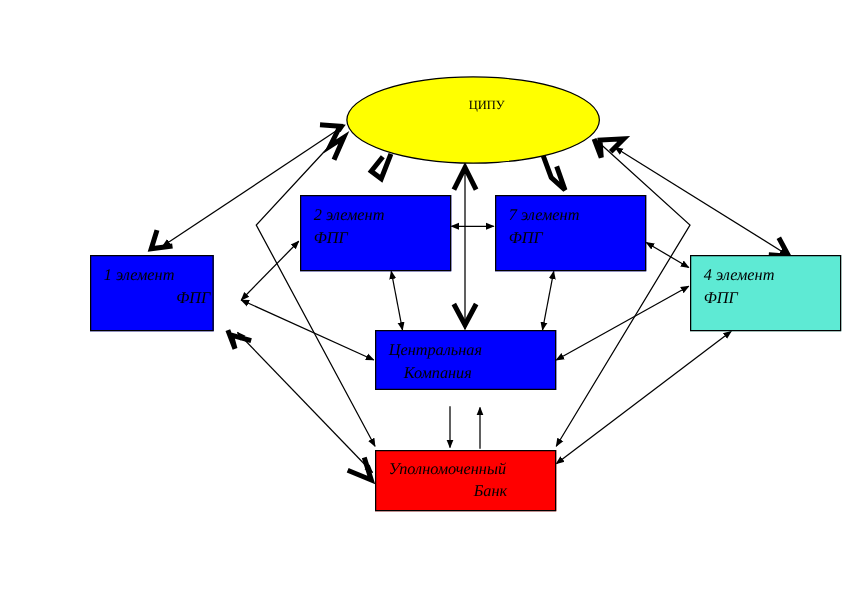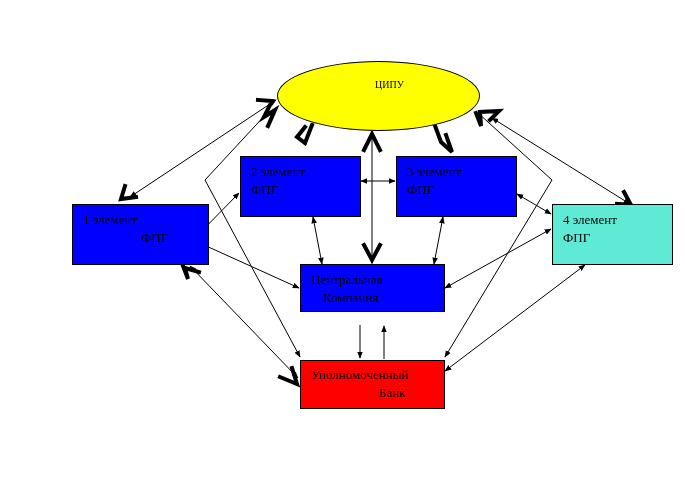--- a/index.html
+++ b/index.html
@@ -1,19 +1,19 @@
 <!DOCTYPE html>
 <html><head>
 <meta charset="utf-8">
 <style>
   html, body { margin:0; padding:0; background:#ffffff; }
   body { width:685px; height:481px; position:relative; overflow:hidden;
          font-family: "Liberation Serif", "DejaVu Serif", serif; }
   #diagram { position:absolute; left:0; top:0; width:685px; height:481px; }
-  .node { position:absolute; box-sizing:border-box; border:1px solid #000; font-size:13px; color:#000; line-height:17px; }
+  .node { position:absolute; box-sizing:border-box; border:1px solid #000; font-size:13px; color:#000; line-height:17px;font-style:italic; }
   .node span { position:absolute; white-space:nowrap; }
   .ellipse { position:absolute; left:277px; top:61px; width:203px; height:70px; border-radius:50%; box-sizing:border-box; border:1px solid #000; }
   .ellipse span { position:absolute; left:97px; top:17px; font-size:10px; }
 </style>
 </head>
 <body>
 
 <div id="diagram">
   <svg width="685" height="481" style="position:absolute;left:0;top:0">
     <defs>
@@ -67,32 +67,32 @@
       <polyline points="624,192 631,205 617,204"></polyline>
       <polyline points="183,266 188,279 185,268 199,272"></polyline>
       <polyline points="280,377 297,384 292,368"></polyline>
     </g>
   </svg>
 
   <div class="ellipse" style="background:#ffff00">
     <span>ЦИПУ</span>
   </div>
 
-  <div class="node" style="left:72px;top:204px;width:137px;height:61px;background:#0000ff">
+  <div class="node" style="left:72px;top:204px;width:99px;height:61px;background:#0000ff">
     <span style="left:10px;top:6px">1 элемент</span>
     <span style="left:68px;top:24px">ФПГ</span>
   </div>
 
   <div class="node" style="left:240px;top:156px;width:121px;height:61px;background:#0000ff">
     <span style="left:10px;top:6px">2 элемент</span>
     <span style="left:10px;top:24px">ФПГ</span>
   </div>
 
   <div class="node" style="left:396px;top:156px;width:121px;height:61px;background:#0000ff">
-    <span style="left:10px;top:6px">3 элемент</span>
+    <span style="left:10px;top:6px">7 элемент</span>
     <span style="left:10px;top:24px">ФПГ</span>
   </div>
 
   <div class="node" style="left:552px;top:204px;width:121px;height:61px;background:#5eead4">
     <span style="left:10px;top:6px">4 элемент</span>
     <span style="left:10px;top:24px">ФПГ</span>
   </div>
 
   <div class="node" style="left:300px;top:264px;width:145px;height:48px;background:#0000ff">
     <span style="left:10px;top:6px">Центральная</span>

